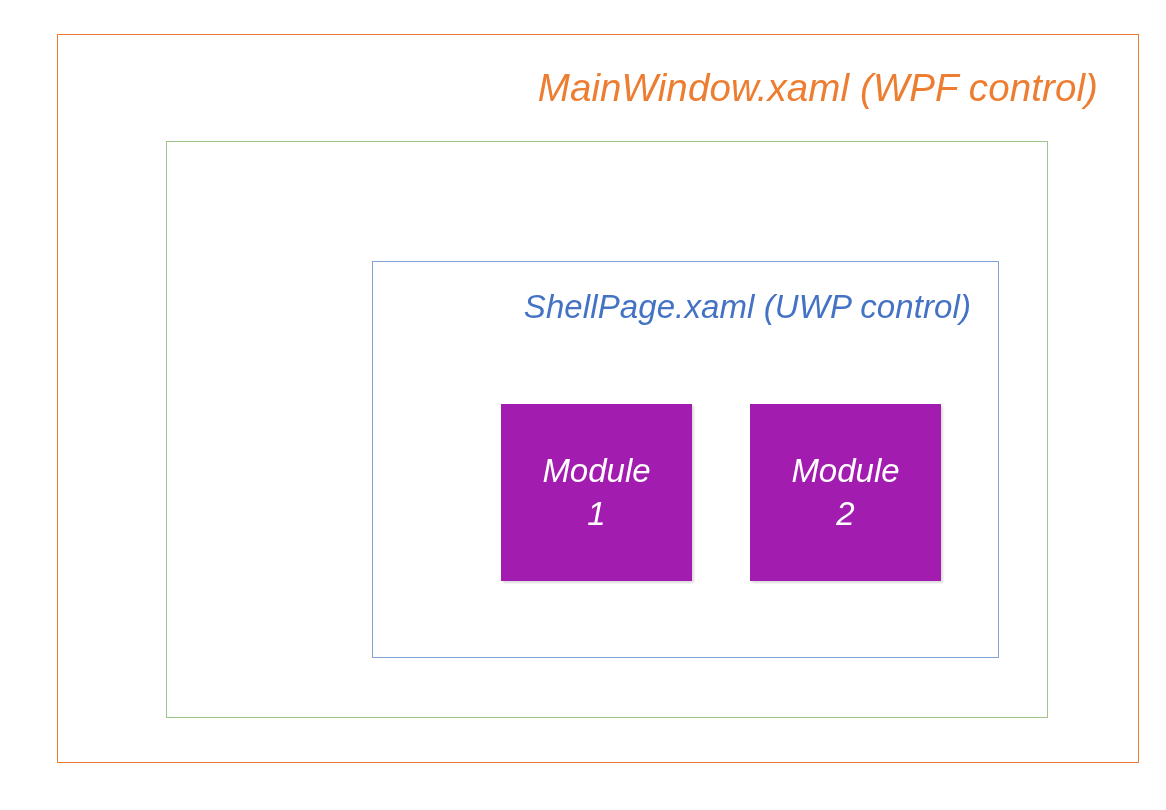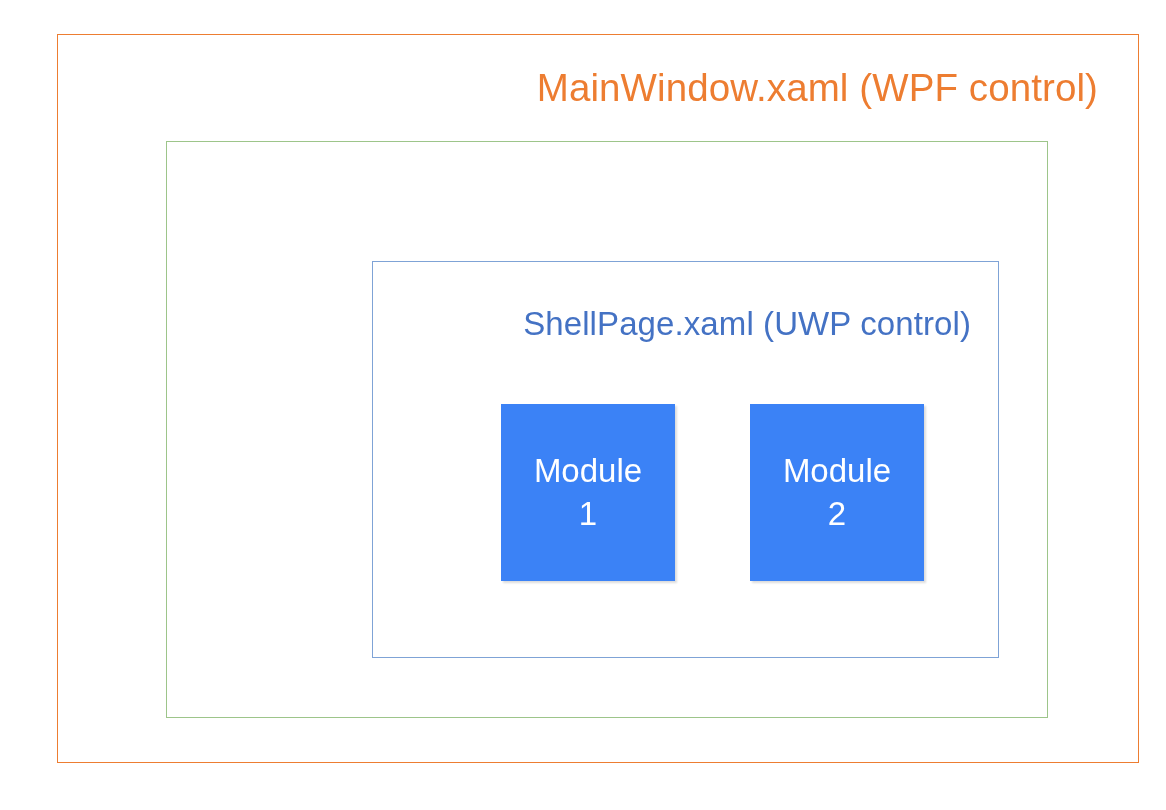--- a/index.html
+++ b/index.html
@@ -16,20 +16,21 @@
     position: relative;
   }
 
   #diagram-canvas {
     position: absolute;
     left: 0;
     top: 0;
     width: 1166px;
     height: 810px;
     background: #ffffff;
+    font-style: italic;
   }
 
   
   .box-outer {
     position: absolute;
     left: 57px;
     top: 34px;
     width: 1082px;
     height: 729px;
     box-sizing: border-box;
@@ -76,32 +77,32 @@
     color: #ED7D31;
   }
   .label-middle {
     right: 144px;
     top: 175px;
     font-size: 34.5px;
     color: #70AD47;
   }
   .label-inner {
     right: 195px;
-    top: 307px;
+    top: 290px;
     font-size: 33px;
     color: #4472C4;
   }
 
   
   .module {
     position: absolute;
     top: 404px;
-    width: 174px;
+    width: 191px;
     height: 177px;
-    background: #3b82f6;
+    background: #a21caf;
     box-sizing: border-box;
     display: flex;
     flex-direction: column;
     align-items: center;
     justify-content: center;
     box-shadow: 2px 2px 2px rgba(0,0,0,0.14);
   }
   .module-1 { left: 501px; }
   .module-2 { left: 750px; }
 

